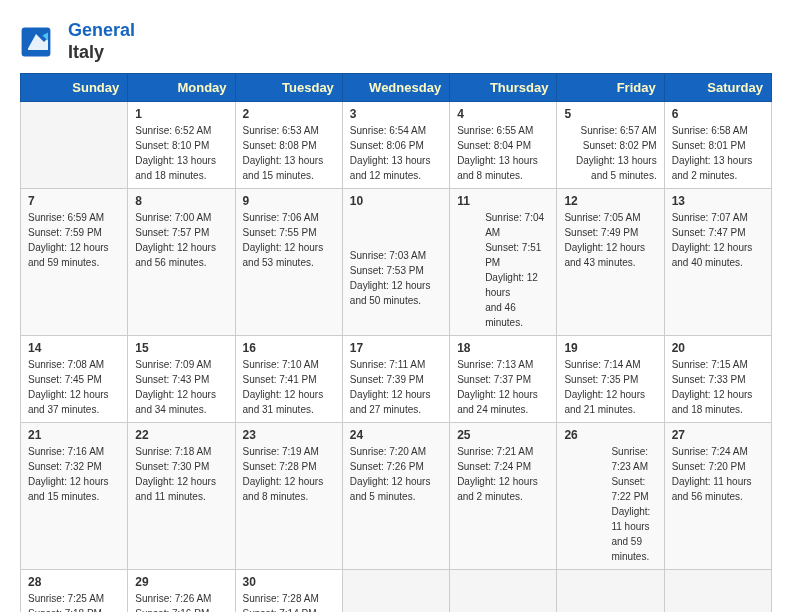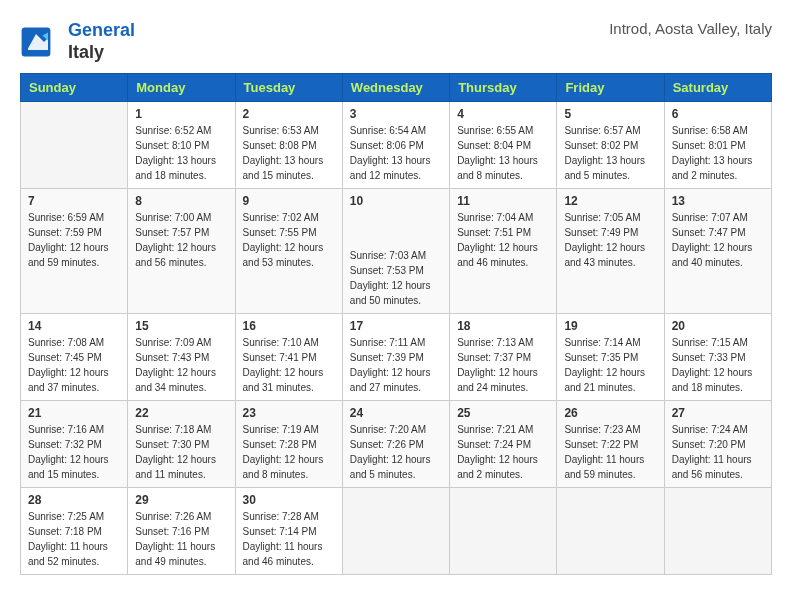--- a/index.html
+++ b/index.html
@@ -46,22 +46,22 @@
       font-size: 15px;
       color: #555;
     }
     .calendar {
       width: 100%;
       border-collapse: collapse;
       border: 1px solid #ccc;
     }
     .calendar th {
       background-color: #1565c0;
-      color: #bef264;
-      text-align: left;
+      color: #fef9c3;
+      text-align: right;
       padding: 6px 8px;
       font-size: 13px;
       border: 1px solid #1255a0;
     }
     .calendar td {
       vertical-align: top;
       padding: 5px 7px;
       border: 1px solid #ccc;
       width: calc(100% / 7);
       min-height: 80px;
@@ -95,21 +95,20 @@
       <rect x="2" y="2" width="36" height="36" rx="4" fill="#1565c0"></rect>
       <polygon points="10,28 20,10 30,20 35,15 35,30 10,30" fill="white" opacity="0.9"></polygon>
       <polygon points="28,12 35,8 35,18" fill="#4fc3f7"></polygon>
     </svg>
     <div class="logo-text">
       <div><span>General</span></div>
       <div>Italy</div>
     </div>
   </div>
   <div class="title-block">
-    <div class="subtitle">Introd, Aosta Valley, Italy</div>
   </div>
 </div>
 
 <table class="calendar">
   <thead>
     <tr>
     <th>Sunday</th>
         <th>Monday</th>
         <th>Tuesday</th>
         <th>Wednesday</th>
@@ -144,21 +143,21 @@
         </td>
         <td>
           <div class="day-number">4</div>
           <div class="day-info" style="white-space: pre-line;">Sunrise: 6:55 AM
 Sunset: 8:04 PM
 Daylight: 13 hours
 and 8 minutes.</div>
         </td>
         <td>
           <div class="day-number">5</div>
-          <div class="day-info" style="white-space: pre-line;">Sunrise: 6:57 AM
+          <div class="day-info" style="white-space: pre-line; text-align: right;">Sunrise: 6:57 AM
 Sunset: 8:02 PM
 Daylight: 13 hours
 and 5 minutes.</div>
         </td>
         <td>
           <div class="day-number">6</div>
           <div class="day-info" style="white-space: pre-line;">Sunrise: 6:58 AM
 Sunset: 8:01 PM
 Daylight: 13 hours
 and 2 minutes.</div>
@@ -174,35 +173,35 @@
         </td>
         <td>
           <div class="day-number">8</div>
           <div class="day-info" style="white-space: pre-line;">Sunrise: 7:00 AM
 Sunset: 7:57 PM
 Daylight: 12 hours
 and 56 minutes.</div>
         </td>
         <td>
           <div class="day-number">9</div>
-          <div class="day-info" style="white-space: pre-line;">Sunrise: 7:02 AM
+          <div class="day-info" style="white-space: pre-line;">Sunrise: 7:06 AM
 Sunset: 7:55 PM
 Daylight: 12 hours
 and 53 minutes.</div>
         </td>
         <td>
           <div class="day-number">10</div>
           <div class="day-info" style="white-space: pre-line; margin-top: 40px;">Sunrise: 7:03 AM
 Sunset: 7:53 PM
 Daylight: 12 hours
 and 50 minutes.</div>
         </td>
         <td>
           <div class="day-number">11</div>
-          <div class="day-info" style="white-space: pre-line;">Sunrise: 7:04 AM
+          <div class="day-info" style="white-space: pre-line; margin-left: 28px;">Sunrise: 7:04 AM
 Sunset: 7:51 PM
 Daylight: 12 hours
 and 46 minutes.</div>
         </td>
         <td>
           <div class="day-number">12</div>
           <div class="day-info" style="white-space: pre-line;">Sunrise: 7:05 AM
 Sunset: 7:49 PM
 Daylight: 12 hours
 and 43 minutes.</div>
@@ -297,21 +296,21 @@
         </td>
         <td>
           <div class="day-number">25</div>
           <div class="day-info" style="white-space: pre-line;">Sunrise: 7:21 AM
 Sunset: 7:24 PM
 Daylight: 12 hours
 and 2 minutes.</div>
         </td>
         <td>
           <div class="day-number">26</div>
-          <div class="day-info" style="white-space: pre-line;">Sunrise: 7:23 AM
+          <div class="day-info" style="white-space: pre-line; margin-left: 47px;">Sunrise: 7:23 AM
 Sunset: 7:22 PM
 Daylight: 11 hours
 and 59 minutes.</div>
         </td>
         <td>
           <div class="day-number">27</div>
           <div class="day-info" style="white-space: pre-line;">Sunrise: 7:24 AM
 Sunset: 7:20 PM
 Daylight: 11 hours
 and 56 minutes.</div>

